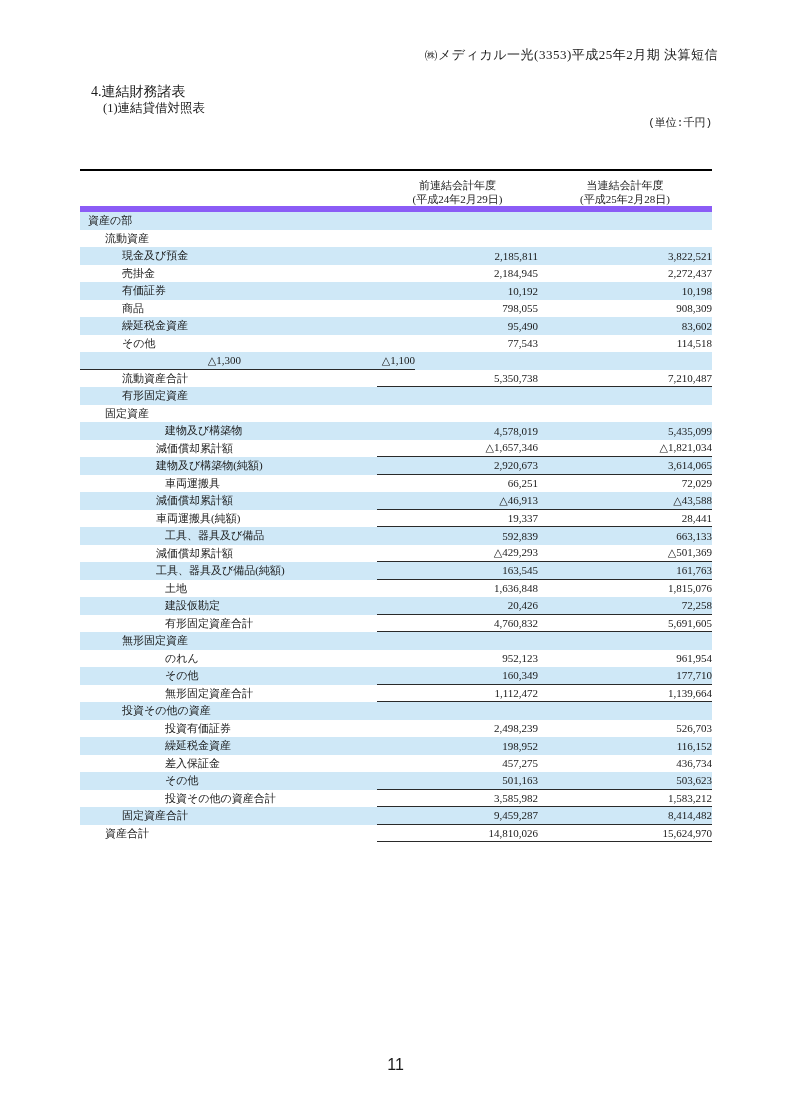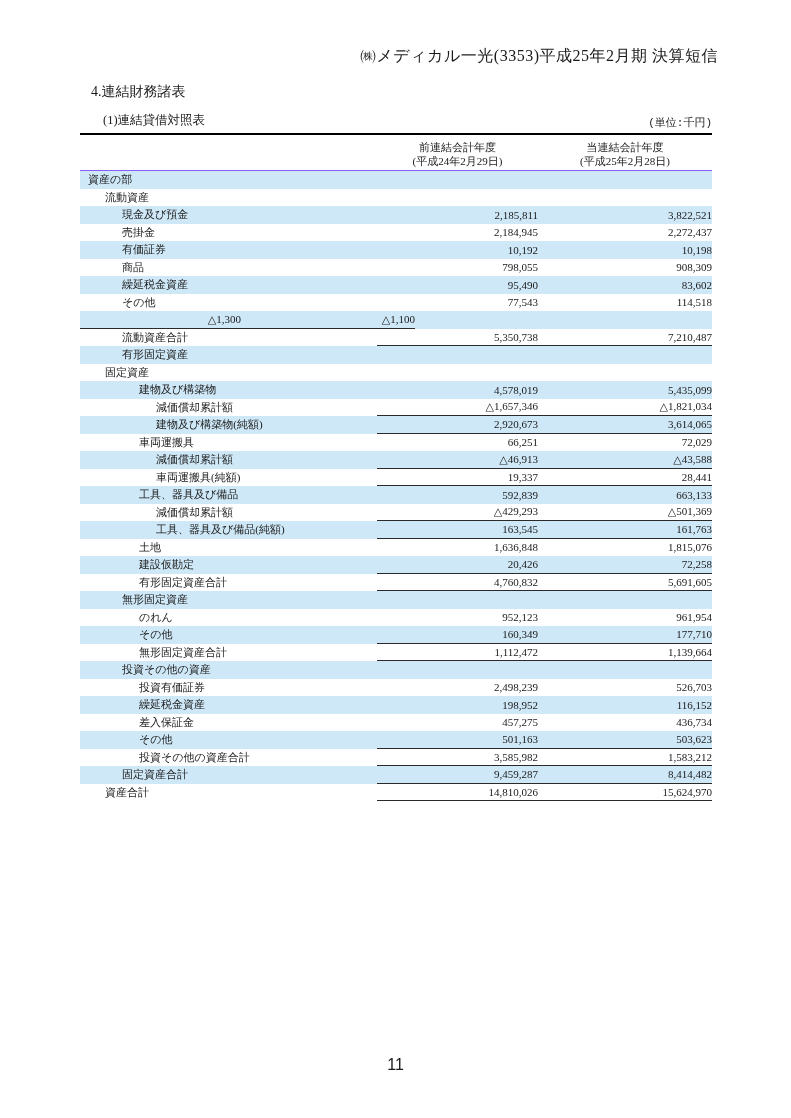--- a/index.html
+++ b/index.html
@@ -3,45 +3,45 @@
 <meta charset="utf-8">
 <style>
   html,body{margin:0;padding:0;}
   body{
     width:791px;height:1118px;position:relative;background:#ffffff;
     font-family:"Liberation Serif","DejaVu Serif",serif;
     color:#1a1a1a;-webkit-font-smoothing:antialiased;
   }
   .doc-header{
     position:absolute;top:46px;left:0;width:718px;text-align:right;
-    font-size:16px;letter-spacing:.5px;
+    font-size:13px;letter-spacing:.5px;
   }
   .sec-title{position:absolute;top:83px;left:91px;font-size:14px;}
-  .sec-subtitle{position:absolute;top:112px;left:103px;font-size:12.5px;}
+  .sec-subtitle{position:absolute;top:100px;left:103px;font-size:12.5px;}
   .unit-note{position:absolute;top:115px;left:0;width:712px;text-align:right;font-size:11px;font-family:Liberation Mono, monospace;}
   .bs-table{position:absolute;top:133px;left:80px;width:632px;}
   .thead{
-    display:flex;border-top:2px solid #000;border-bottom:1px solid #8b5cf6;
-    height:35px;align-items:center;
+    display:flex;border-top:2px solid #000;border-bottom:6px solid #8b5cf6;
+    height:35px;align-items:flex-end;margin-top:36px;
   }
   .th-spacer{flex:0 0 297px;}
   .th{font-size:11px;line-height:13.5px;text-align:center;padding-top:4px;}
   .th.c1{flex:0 0 161px;}
   .th.c2{flex:0 0 174px;}
   .tbody{}
   .row{display:flex;height:17.5px;align-items:center;}
   .row:nth-child(odd){background:#cfe8f7;}
   .row .label{
     flex:0 0 297px;font-size:11px;white-space:nowrap;overflow:hidden;
     box-sizing:border-box;
   }
   .i0 .label{padding-left:8px;}
   .i1 .label{padding-left:25px;}
   .i2 .label{padding-left:42px;}
-  .i3 .label{padding-left:59px;}
+  .i3 .label{padding-left:85px;}
   .i4 .label{padding-left:76px;}
   .nums{flex:0 0 335px;display:flex;height:100%;align-items:center;box-sizing:border-box;}
   .row.u .nums{border-bottom:1px solid #2a2a2a;}
   .val{font-size:11px;text-align:right;white-space:nowrap;}
   .val.v1{flex:0 0 161px;}
   .val.v2{flex:0 0 174px;}
   .page-number{
     position:absolute;top:1056px;left:0;width:791px;text-align:center;font-size:16px;
     font-family:"Liberation Sans","DejaVu Sans",sans-serif;
   }

